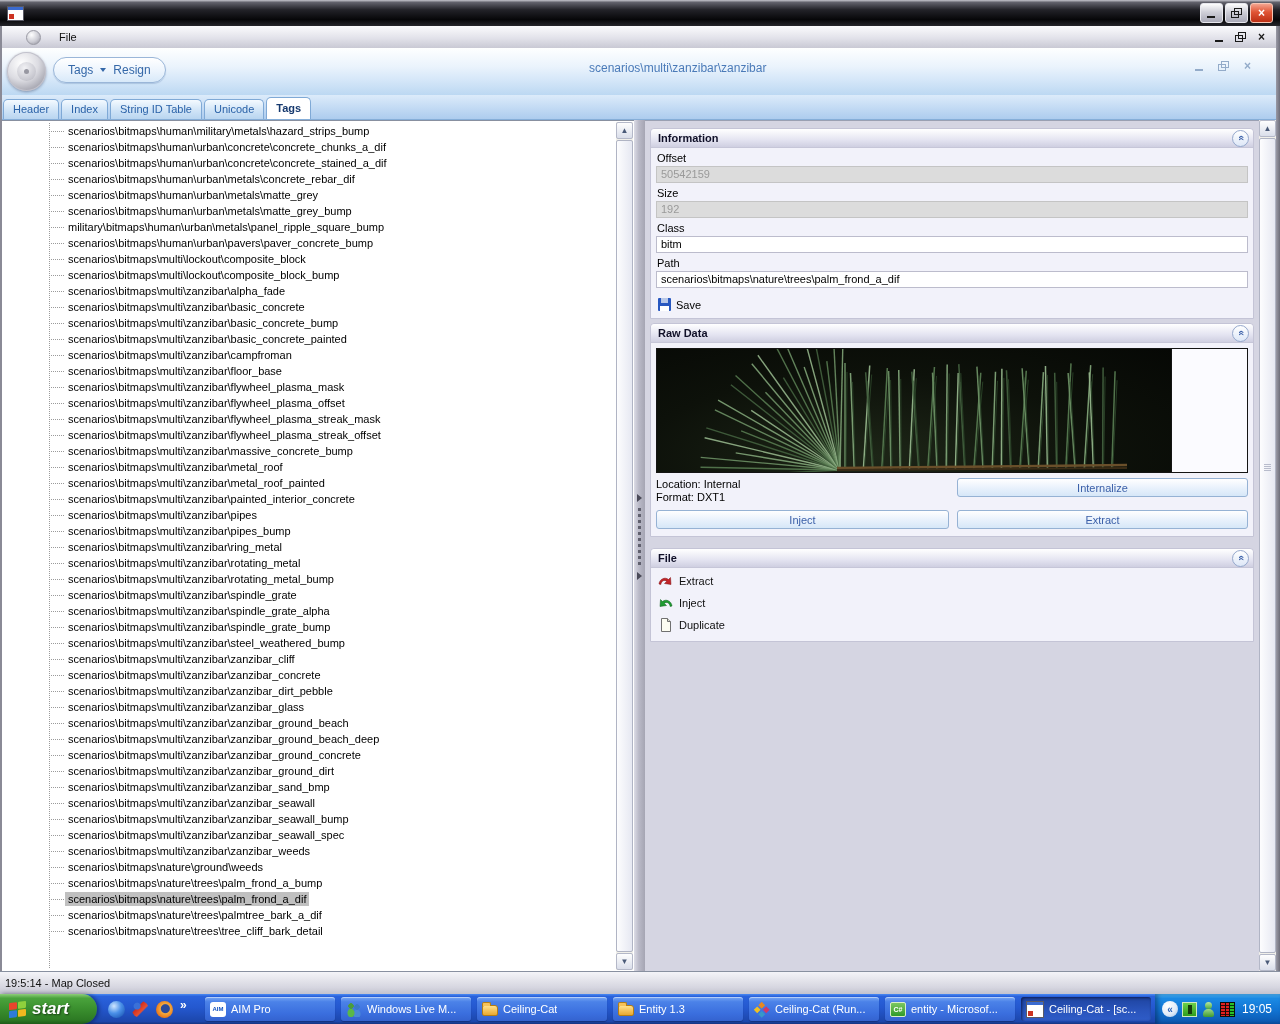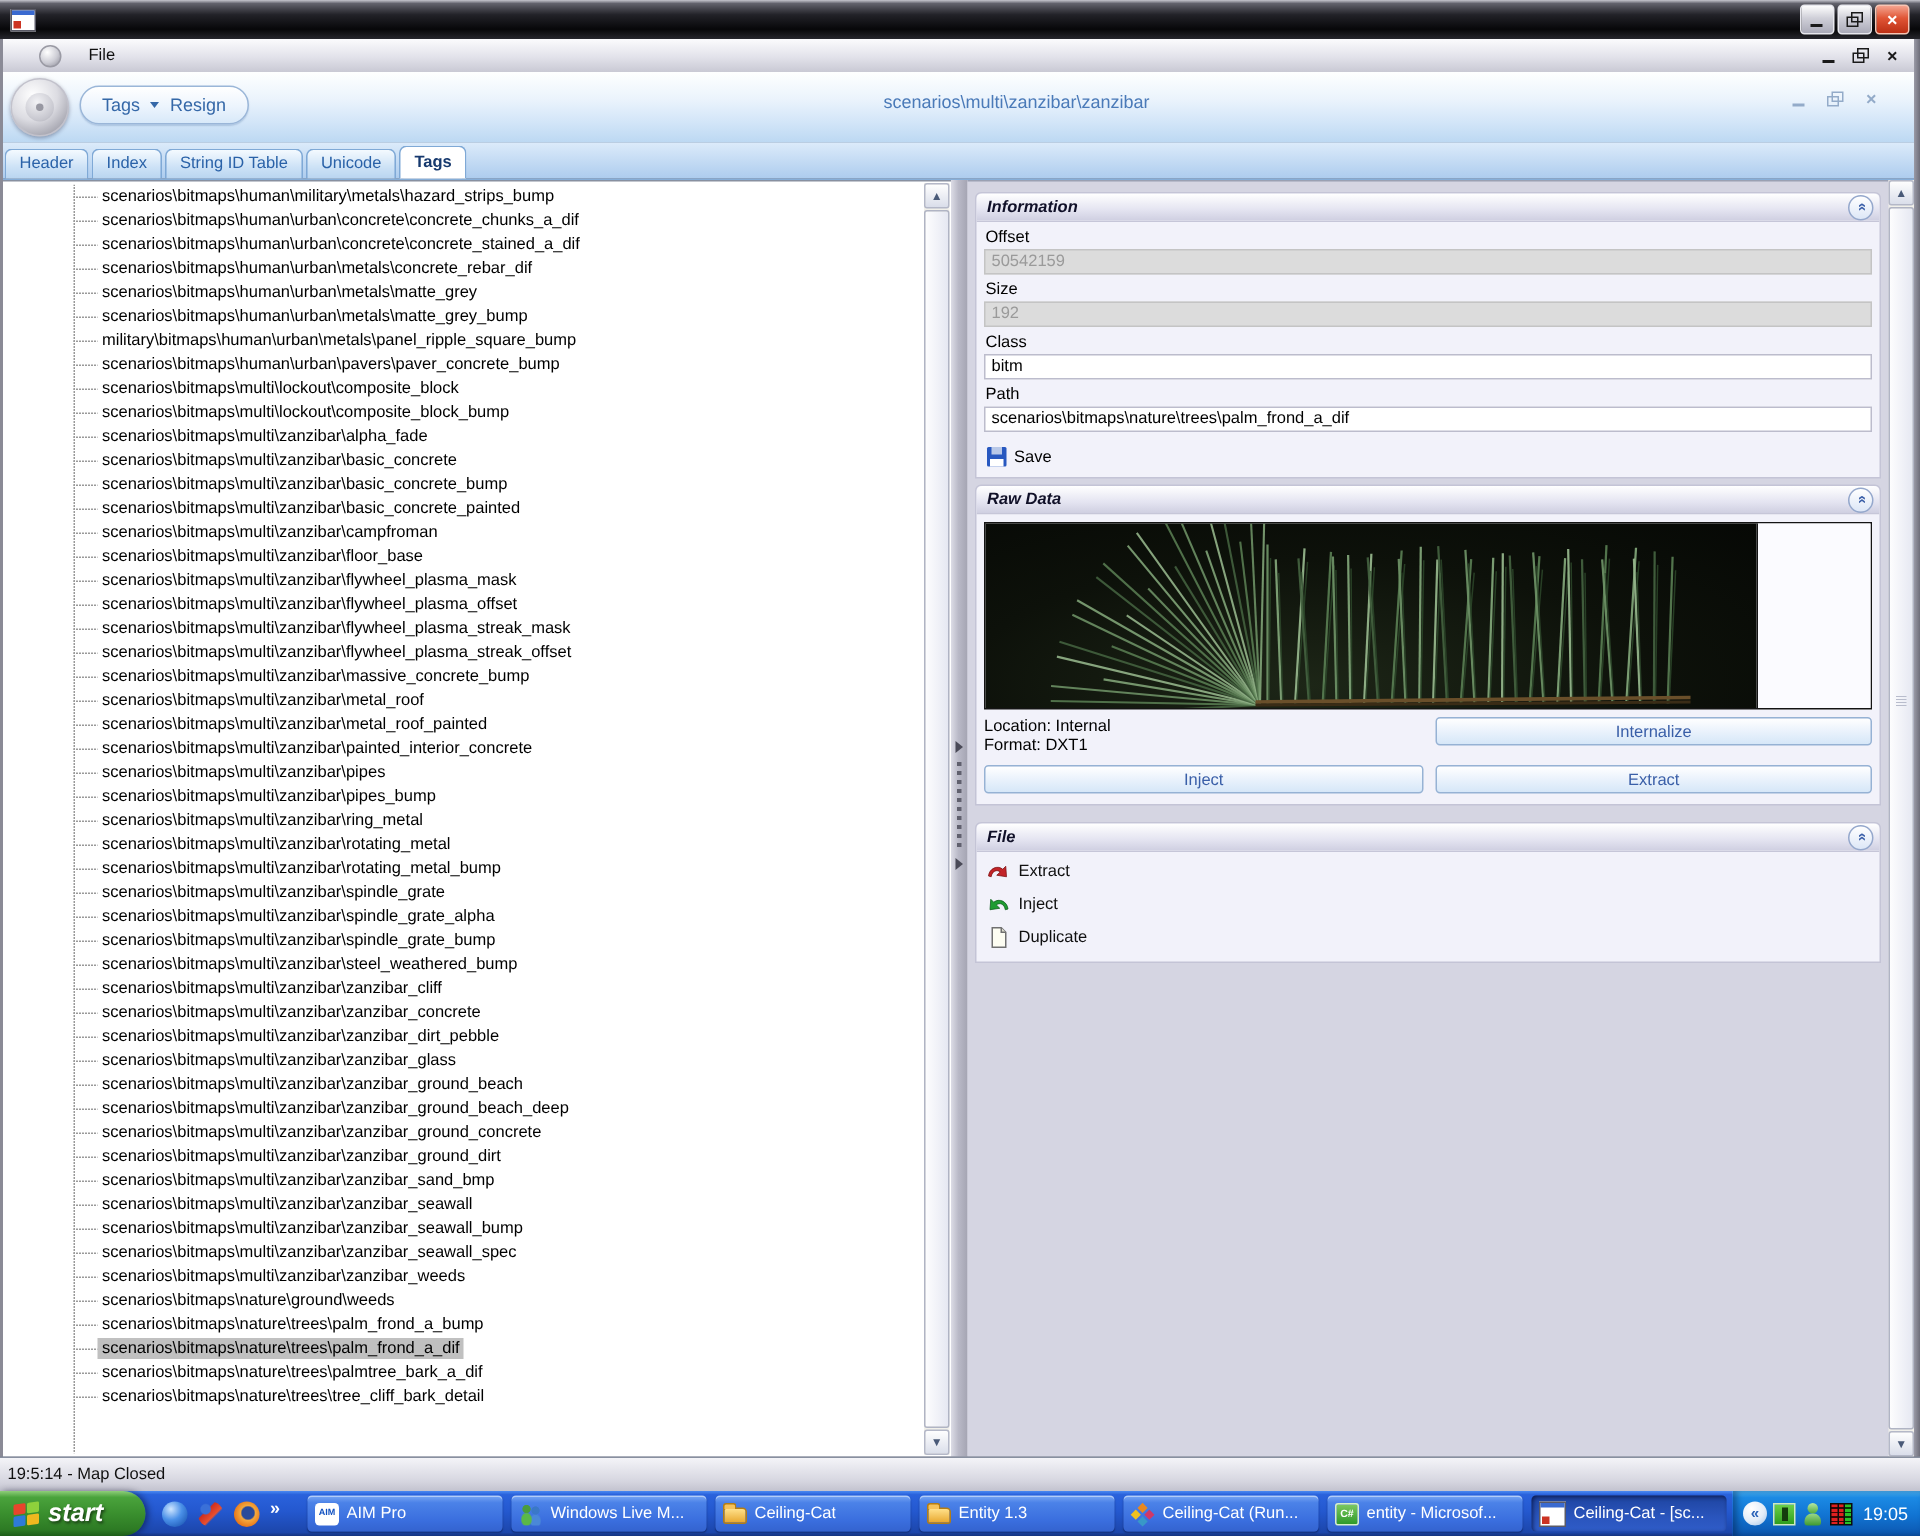--- a/index.html
+++ b/index.html
@@ -94,21 +94,21 @@
     background:linear-gradient(90deg,#dcdce6,#b9b9c7 45%,#a5a5b3);}
   .split-grip{position:absolute;left:0;right:0;top:44%;display:flex;flex-direction:column;align-items:center;gap:6px;}
   .split-arrow{width:0;height:0;border-top:4px solid transparent;border-bottom:4px solid transparent;border-left:5px solid #4a4a58;}
   .split-dots{width:3px;height:58px;background:repeating-linear-gradient(180deg,#60606e 0 3px,transparent 3px 6px);}
 
   .right-panel{position:absolute;left:643px;right:17px;top:0;bottom:0;background:#d5d5e2;border-top:1px solid #9aa0b2;overflow:hidden;}
 
   .group{position:absolute;left:5px;width:604px;background:#f2f2fa;border:1px solid #c4c4d6;border-radius:4px 4px 0 0;box-sizing:border-box;}
   .group-header{height:18px;background:linear-gradient(180deg,#ffffff,#e4e4f1 60%,#cfcfe1);
     border-bottom:1px solid #c6c6d8;border-radius:4px 4px 0 0;display:flex;align-items:center;padding:0 4px 0 7px;}
-  .group-title{font-size:11px;font-weight:bold;color:#101028;font-style:italic;}
+  .group-title{font-size:11px;font-weight:bold;color:#101028;}
   .chevron-btn{margin-left:auto;width:15px;height:15px;border-radius:50%;border:1px solid #95a8cc;
     background:linear-gradient(180deg,#ffffff,#dde7f7);color:#3a5fa8;display:flex;align-items:center;justify-content:center;}
   .chevron-btn span{transform:rotate(90deg);font-size:10px;font-weight:bold;line-height:1;}
 
   .field-label{font-size:11px;color:#000;margin:4px 6px 2px;}
   .field{height:15px;margin:0 5px;border:1px solid #bcbccc;background:#fff;font-size:11px;line-height:15px;
     padding:0 4px;color:#000;white-space:nowrap;overflow:hidden;}
   .field.disabled{background:#dcdcdc;border-color:#c4c4c4;color:#9a9a9a;}
   .save-row{display:flex;align-items:center;gap:5px;margin:10px 7px 7px;}
   .save-icon{width:13px;height:13px;background:#2858c0;border-radius:1px;position:relative;flex:none;}

